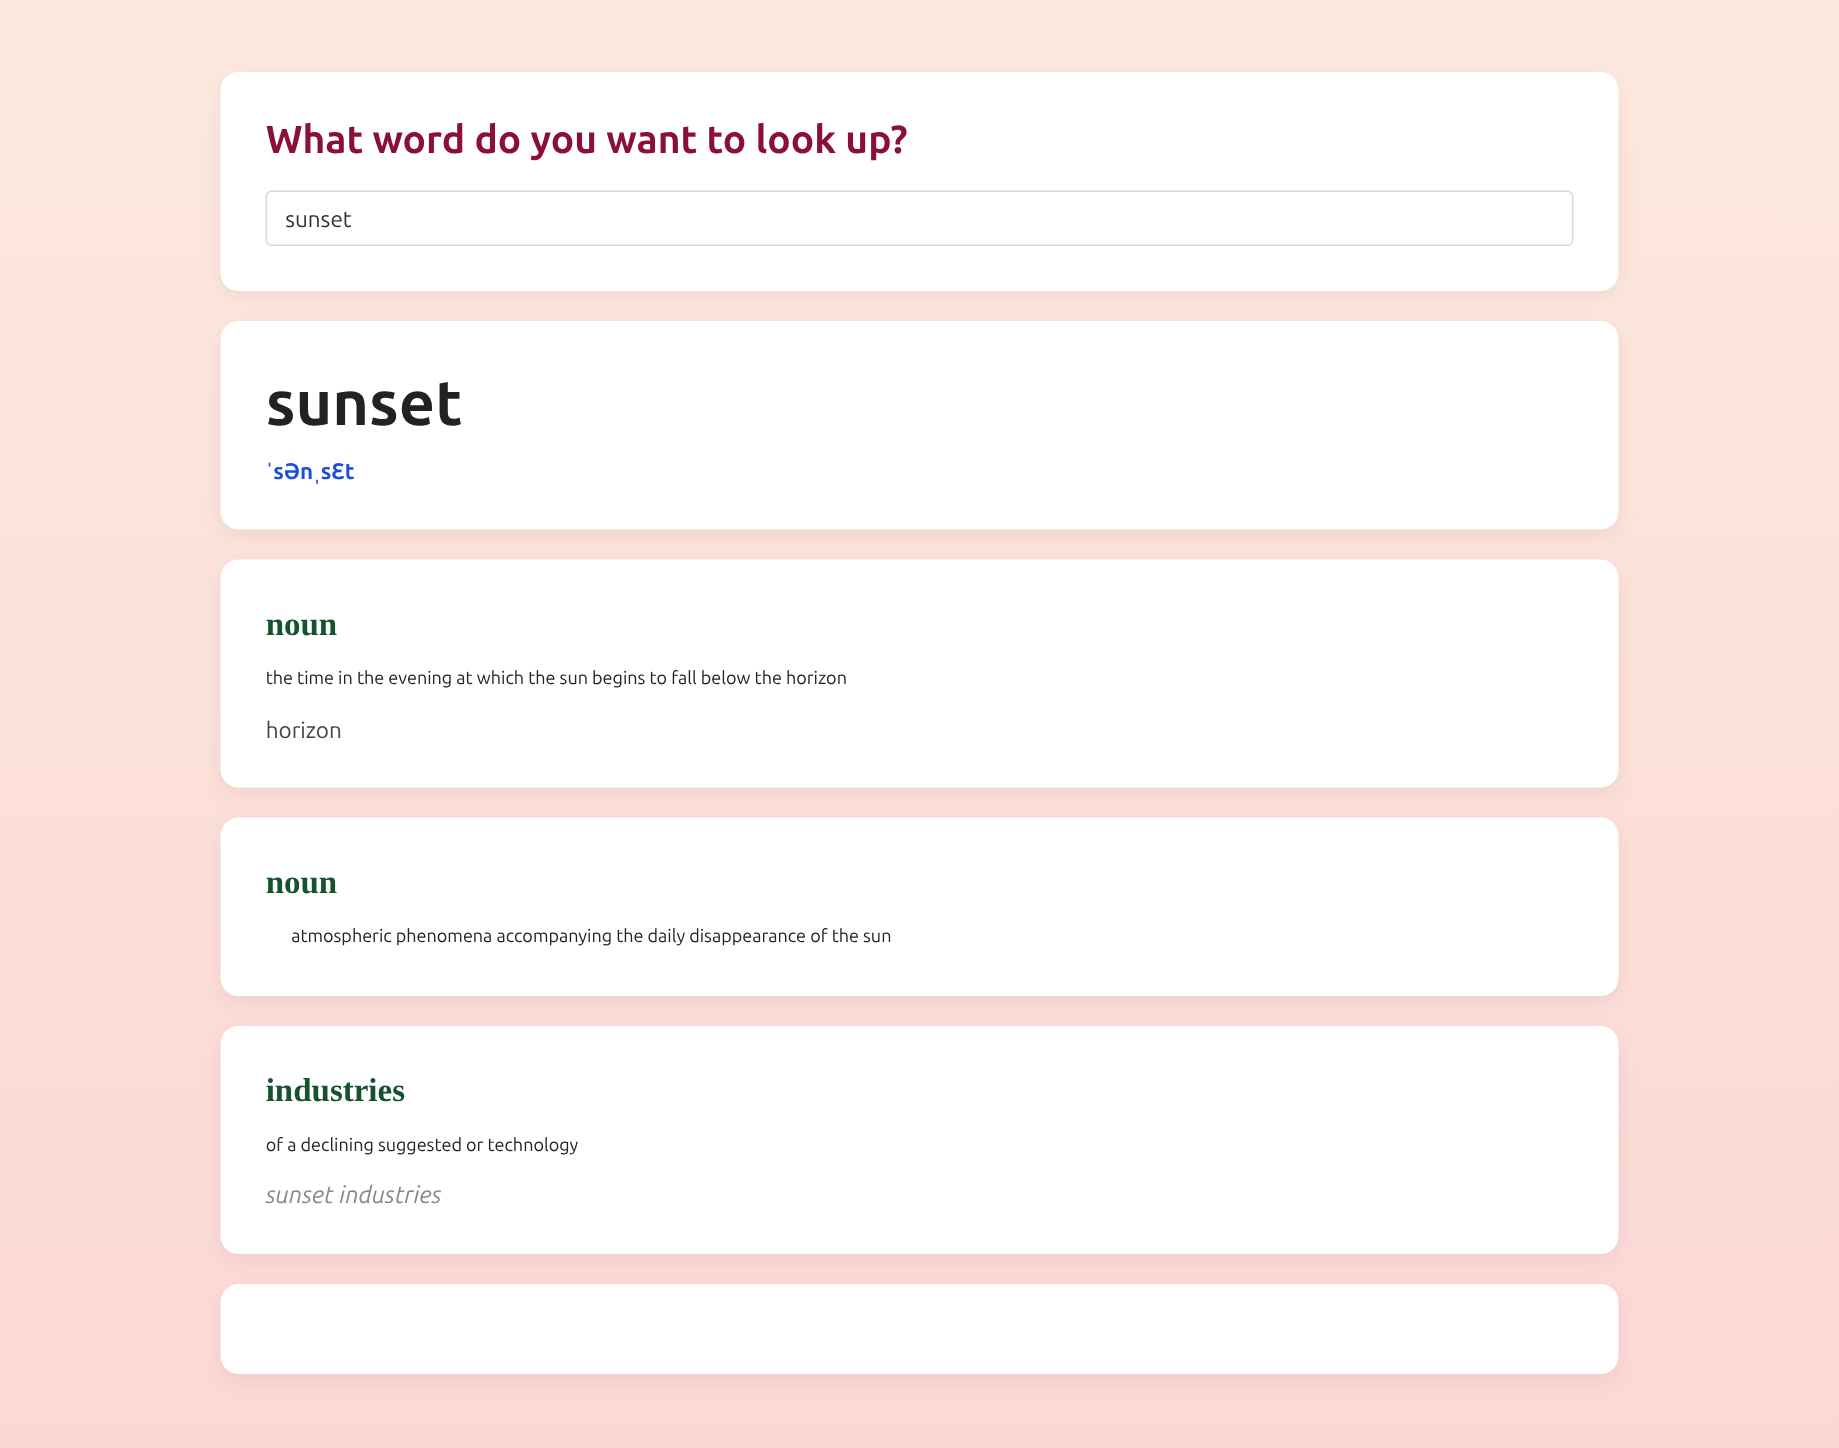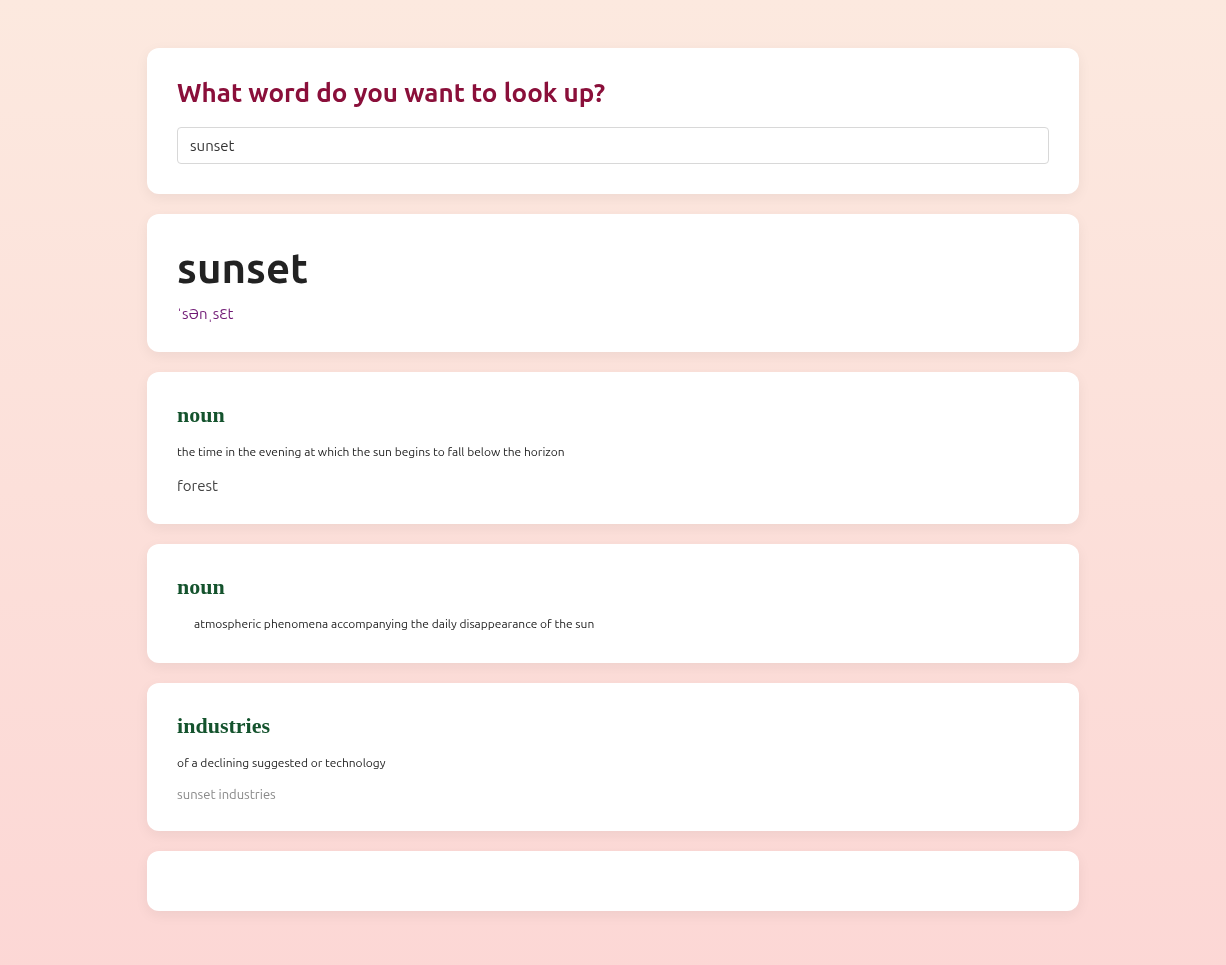--- a/index.html
+++ b/index.html
@@ -42,62 +42,63 @@
       margin-top: 14px;
     }
     .word-title {
       font-size: 42px;
       font-weight: 700;
       color: #222;
       margin-bottom: 14px;
     }
     .phonetic {
       font-size: 15px;
-      color: #701a75;
-      font-weight: 400;
+      color: #1d4ed8;
+      font-weight: 700;
     }
     .pos-title {
       font-size: 22px;
       font-weight: 700;
       color: #14532d;
       margin-bottom: 16px;
       font-family: Liberation Serif, serif;
     }
     .definition {
       font-size: 12px;
       color: #222;
       margin-bottom: 16px;
       line-height: 1.4;
     }
     .synonym {
       font-size: 15px;
       color: #444;
     }
     .example {
-      font-size: 13px;
+      font-size: 16px;
       color: #888;
+      font-style: italic;
     }
   </style>
 </head>
 <body>
 
 <div class="card">
   <h1 class="search-title">What word do you want to look up?</h1>
   <input type="text" class="search-input" value="sunset" style="">
 </div>
 
 <div class="card">
   <h2 class="word-title">sunset</h2>
   <div class="phonetic">ˈsənˌsɛt</div>
 </div>
 
 <div class="card">
   <h3 class="pos-title">noun</h3>
   <div class="definition">the time in the evening at which the sun begins to fall below the horizon</div>
-  <div class="synonym">forest</div>
+  <div class="synonym">horizon</div>
 </div>
 
 <div class="card">
   <h3 class="pos-title">noun</h3>
   <div class="definition" style="margin-bottom:0;margin-left:17px;">atmospheric phenomena accompanying the daily disappearance of the sun</div>
 </div>
 
 <div class="card">
   <h3 class="pos-title">industries</h3>
   <div class="definition">of a declining suggested or technology</div>

